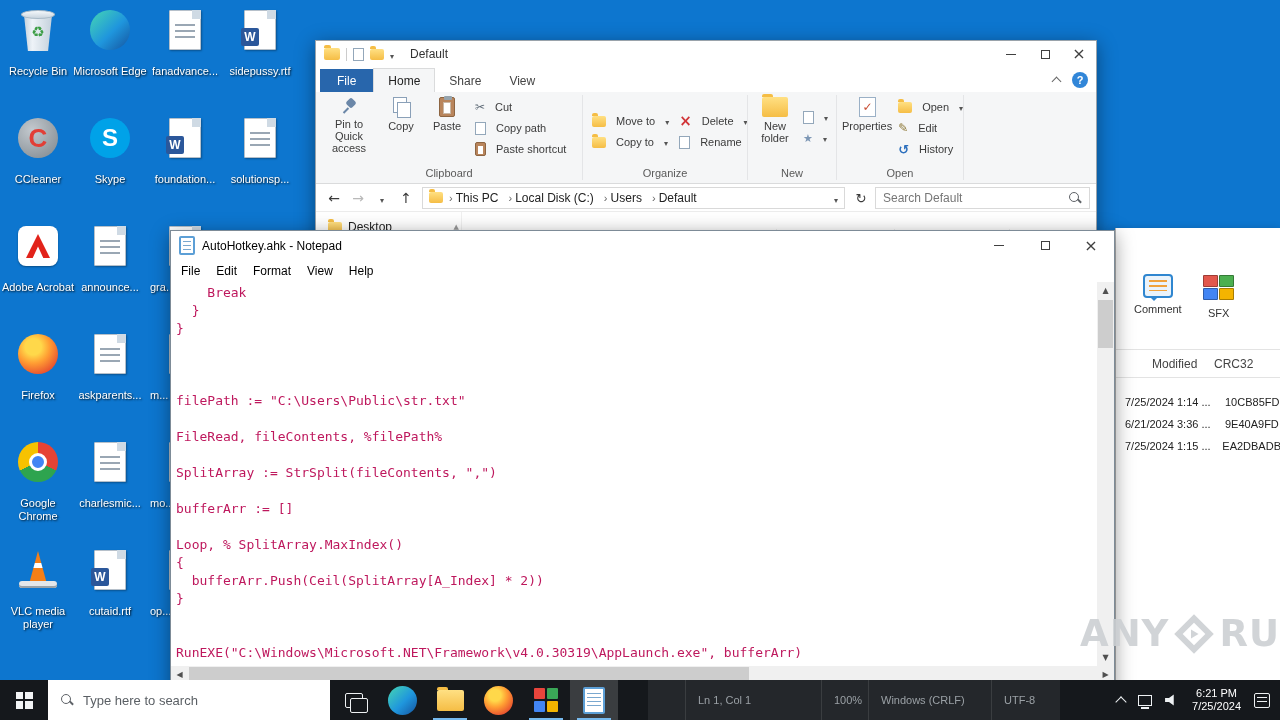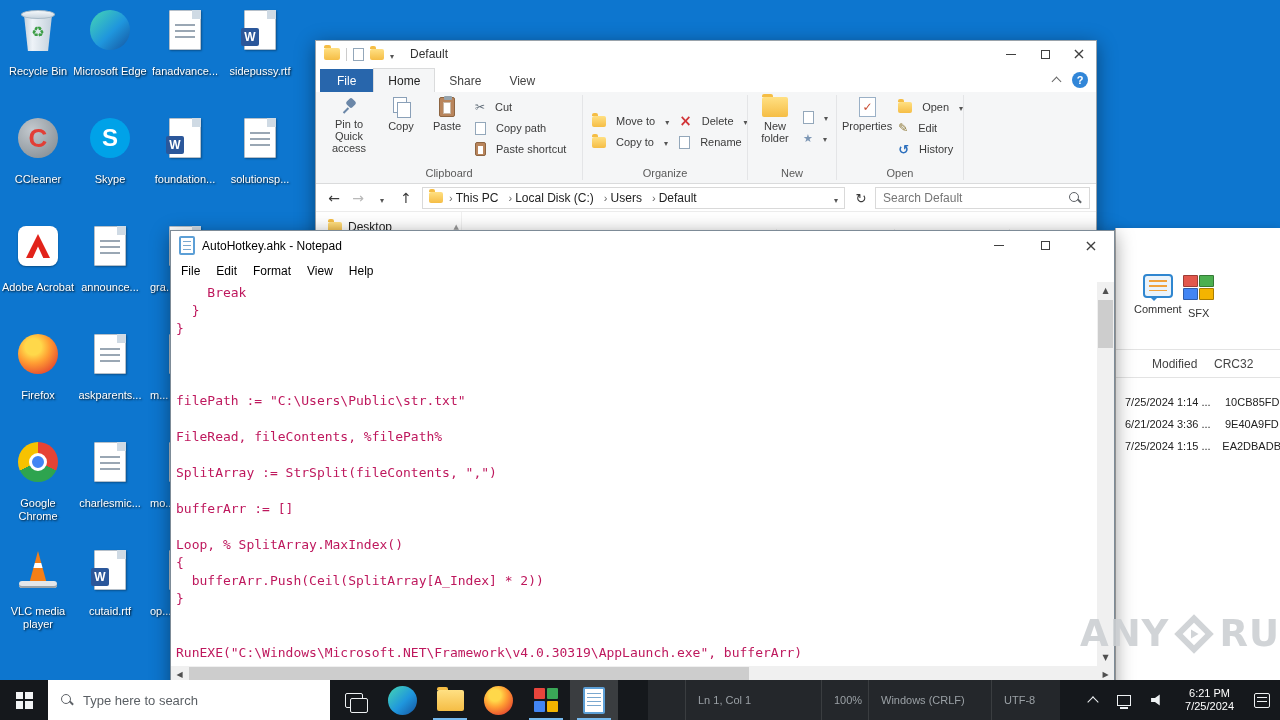--- a/index.html
+++ b/index.html
@@ -151,21 +151,21 @@
   .hscroll{height:17px;background:#f0f0f0;position:relative}
   .hs-left{top:0;left:0}
   .hs-right{top:0;right:0;left:auto}
   .hthumb{position:absolute;top:1px;bottom:1px;left:18px;width:560px;background:#cdcdcd}
   .np-status{height:22px;background:#f0f0f0;display:flex;align-items:center;font-size:11px;color:#333}
   .np-cell{height:100%;display:flex;align-items:center;padding-left:12px;border-left:1px solid #d5d5d5}
   .npc1{margin-left:auto;width:140px}.npc2{width:48px}.npc3{width:122px}.npc4{width:96px}
 
   
   .panel{position:absolute;left:1115px;top:228px;width:166px;height:452px;background:#fff;z-index:20;border-left:1px solid #b3b3b3;box-shadow:-2px 2px 8px rgba(0,0,0,.25)}
-  .atools{display:flex;padding:46px 0 0 18px}
+  .atools{display:flex;gap:20px;padding:46px 0 0 18px}
   .atool{display:flex;flex-direction:column;align-items:center;gap:5px;font-size:11px;color:#333}
   .ic-comment{width:30px;height:24px;border:2px solid #2f86d0;border-radius:4px;position:relative;background:#eaf3fb}
   .ic-comment::before{content:"";position:absolute;left:4px;right:4px;top:4px;height:11px;background:repeating-linear-gradient(#f0a23c 0 2px,transparent 2px 5px)}
   .ic-comment::after{content:"";position:absolute;left:5px;bottom:-9px;border:4px solid transparent;border-top-color:#2f86d0}
   .ic-sfx{width:34px;height:28px;position:relative}
   .ic-sfx i{position:absolute;width:15px;height:12px;border:1px solid rgba(0,0,0,.3);border-radius:1px}
   .ic-sfx i:nth-child(1){left:1px;top:1px;background:#e2574c}
   .ic-sfx i:nth-child(2){left:17px;top:1px;background:#4caf50}
   .ic-sfx i:nth-child(3){left:1px;top:14px;background:#4285f4}
   .ic-sfx i:nth-child(4){left:17px;top:14px;background:#f4b400}
@@ -196,21 +196,21 @@
   .ic-taskview::after{content:"";position:absolute;left:4px;top:4px;width:16px;height:13px;border:1.5px solid #eef1f3;border-radius:2px;background:#15181c}
   .ic-grid{width:24px;height:24px;display:grid;grid-template-columns:1fr 1fr;grid-template-rows:1fr 1fr;gap:2px}
   .ic-grid i{border-radius:1px}
   .ic-grid i:nth-child(1){background:#e8453c}
   .ic-grid i:nth-child(2){background:#3aa757}
   .ic-grid i:nth-child(3){background:#4285f4}
   .ic-grid i:nth-child(4){background:#f4b400}
   .tb-bleed{position:absolute;left:648px;top:0;width:412px;height:40px;background:rgba(240,240,240,.07)}
   .bl{position:absolute;top:0;height:40px;display:flex;align-items:center;color:#9aa0a5;font-size:11px;border-left:1px solid rgba(255,255,255,.1);padding-left:12px}
   .bl1{left:37px}.bl2{left:173px}.bl3{left:220px}.bl4{left:343px}
-  .tb-tray{position:absolute;right:0;top:0;height:40px;display:flex;align-items:center;gap:20px;padding-right:10px}
+  .tb-tray{position:absolute;right:0;top:0;height:40px;display:flex;align-items:center;gap:13px;padding-right:10px}
   .ic-chevup{width:8px;height:8px;border-left:1.5px solid #eef1f3;border-top:1.5px solid #eef1f3;transform:rotate(45deg);margin-top:3px}
   .ic-net{width:14px;height:11px;border:1.5px solid #eef1f3;position:relative}
   .ic-net::after{content:"";position:absolute;left:2px;right:2px;bottom:-4px;height:1.5px;background:#eef1f3}
   .ic-vol{width:14px;height:12px;background:#eef1f3;clip-path:polygon(0 33%,28% 33%,62% 5%,62% 95%,28% 67%,0 67%)}
   .tb-clock{color:#fff;font-size:11px;line-height:13px;text-align:center}
   .ic-action{width:16px;height:15px;border:1.5px solid #eef1f3;border-radius:2px;position:relative}
   .ic-action::before{content:"";position:absolute;left:2px;right:2px;top:3px;height:6px;background:repeating-linear-gradient(#eef1f3 0 1.5px,transparent 1.5px 4px)}
 </style>
 </head>
 <body>

